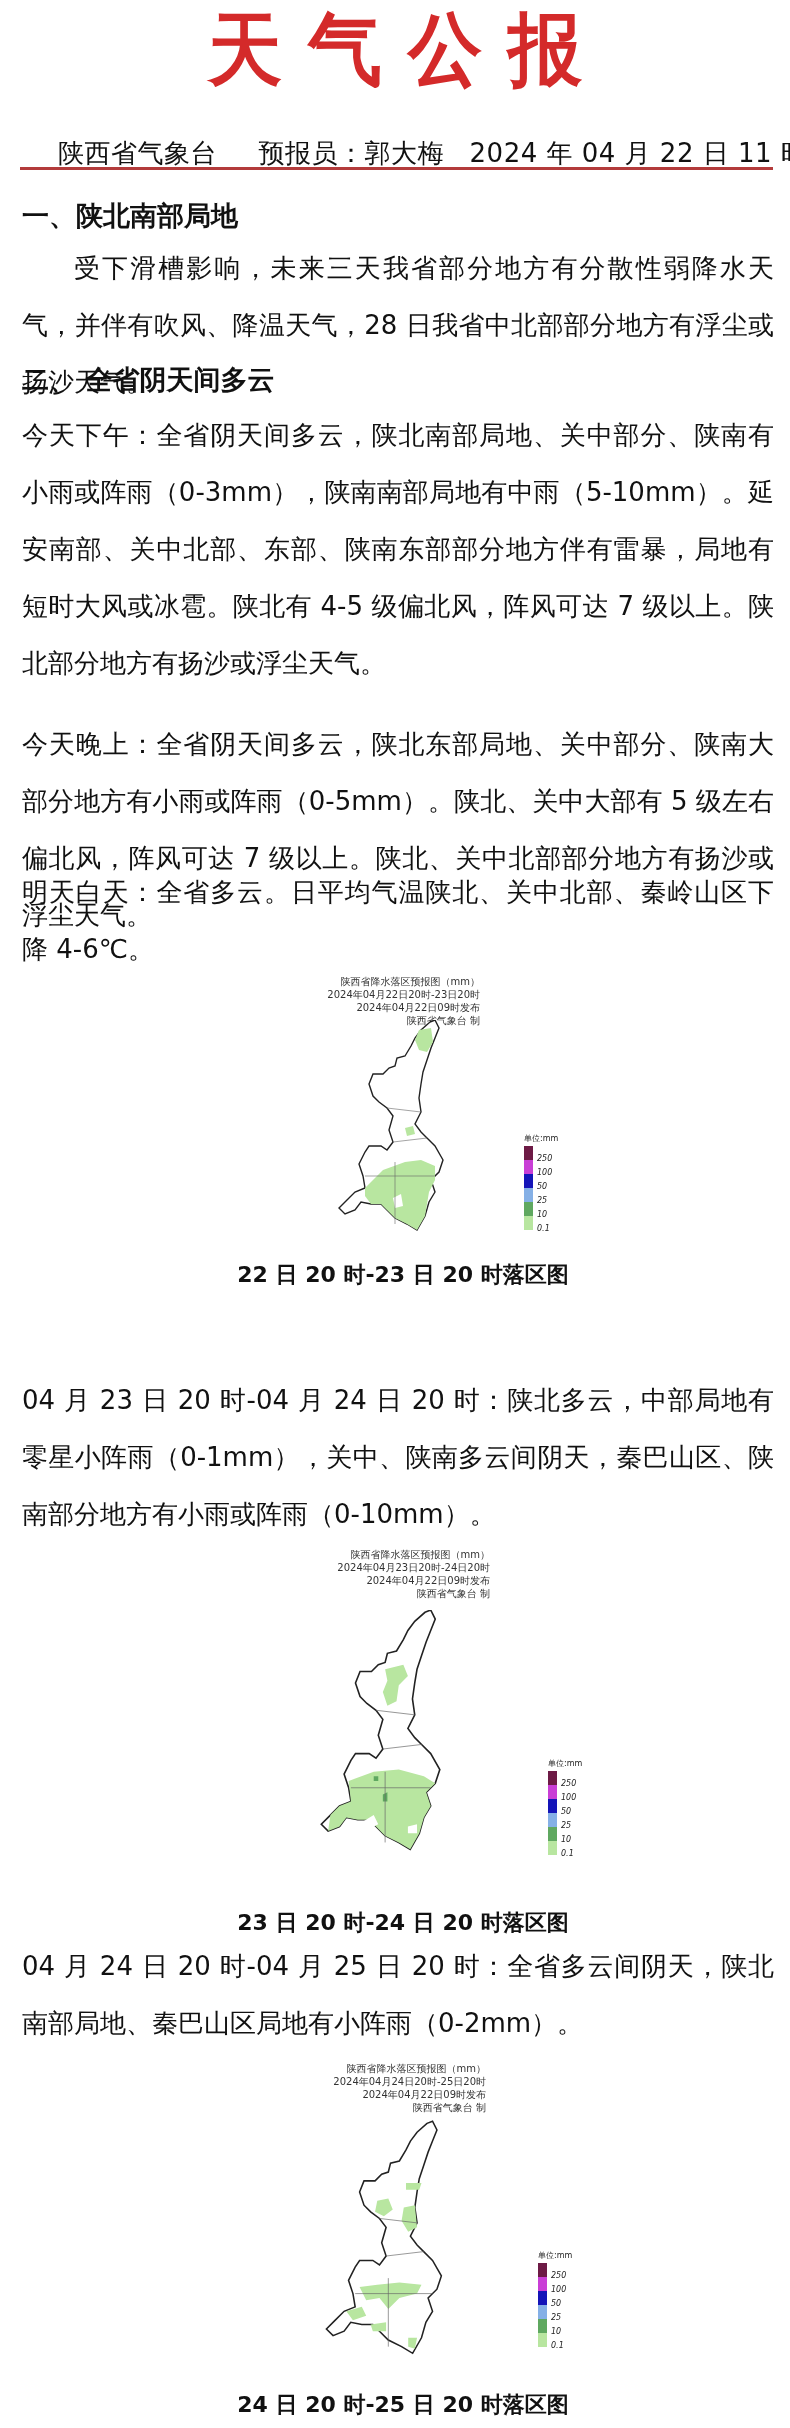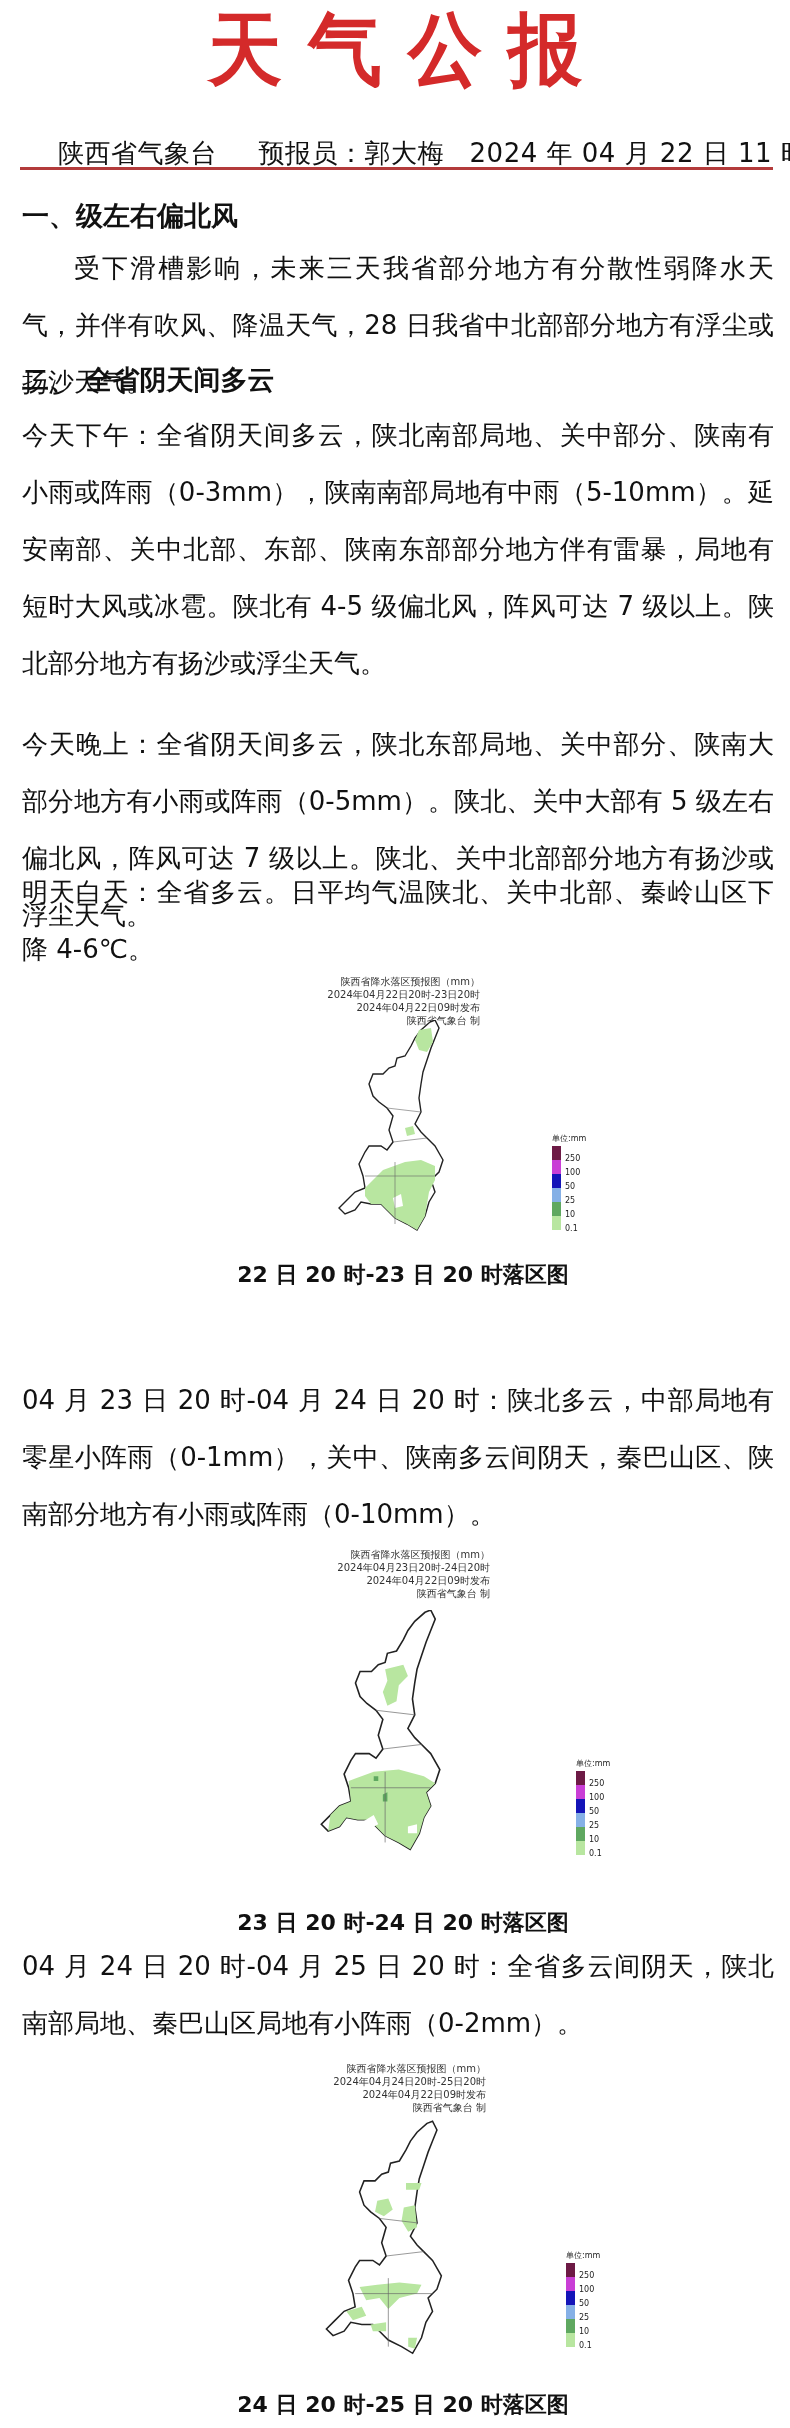--- a/index.html
+++ b/index.html
@@ -11,41 +11,41 @@
            text-indent: 26px; transform: scaleY(1.08); }
   .header-line-text { left: 58px; top: 137px; font-size: 26px; line-height: 32px; white-space: nowrap; letter-spacing: 0.5px; }
   .header-rule { left: 20px; top: 167px; width: 753px; height: 3px; background: #b33b3b; }
   .h { left: 22px; font-size: 27px; font-weight: bold; line-height: 40px; white-space: nowrap; }
   .p { left: 22px; width: 752px; font-size: 26px; line-height: 57px; text-align: justify; }
   .p .lbl { font-weight: normal; }
   .indent { text-indent: 52px; }
   .caption { left: 8px; width: 790px; text-align: center; font-size: 22px; font-weight: bold; line-height: 30px; white-space: nowrap; }
   .map-title { text-align: right; font-size: 10px; line-height: 13px; color: #333; white-space: nowrap; }
   .map-svg { position: absolute; }
-  .legend { position: absolute; width: 46px; margin-left: 28px; }
+  .legend { position: absolute; width: 46px; }
   .legend .unit { font-size: 8px; color: #222; white-space: nowrap; margin-bottom: 2px; }
   .legend .bar { position: relative; width: 9px; }
   .legend .sw { width: 9px; height: 14px; }
-  .legend .lab { position: absolute; left: 13px; font-size: 8px; color: #222; }
+  .legend .lab { position: absolute; left: 13px; font-size: 8px; color: #222; font-style: italic; }
 </style>
 </head>
 <body>
 
 <div class="abs title">天气公报</div>
 
 <div class="abs header-line-text">
   <span>陕西省气象台</span>
   <span style="display:inline-block;width:24px"></span>
   <span>预报员：郭大梅</span>
   <span style="display:inline-block;width:8px"></span>
   <span>2024 年 04 月 22 日 11 时</span>
 </div>
 <div class="abs header-rule"></div>
 
-<div class="abs h" style="top:196px">一、级左右偏北风</div>
+<div class="abs h" style="top:196px">一、陕北南部局地</div>
 <div class="abs p indent" style="top:240px">受下滑槽影响，未来三天我省部分地方有分散性弱降水天气，并伴有吹风、降温天气，28 日我省中北部部分地方有浮尘或扬沙天气。</div>
 
 <div class="abs h" style="top:360px">二、 全省阴天间多云</div>
 <div class="abs p" style="top:407px">
   <span class="lbl">今天下午：</span><span>全省阴天间多云，陕北南部局地、关中部分、陕南有小雨或阵雨（0-3mm），陕南南部局地有中雨（5-10mm）。延安南部、关中北部、东部、陕南东部部分地方伴有雷暴，局地有短时大风或冰雹。陕北有 4-5 级偏北风，阵风可达 7 级以上。陕北部分地方有扬沙或浮尘天气。</span>
 </div>
 <div class="abs p" style="top:716px">
   <span class="lbl">今天晚上：</span><span>全省阴天间多云，陕北东部局地、关中部分、陕南大部分地方有小雨或阵雨（0-5mm）。陕北、关中大部有 5 级左右偏北风，阵风可达 7 级以上。陕北、关中北部部分地方有扬沙或浮尘天气。</span>
 </div>
 <div class="abs p" style="top:864px">

